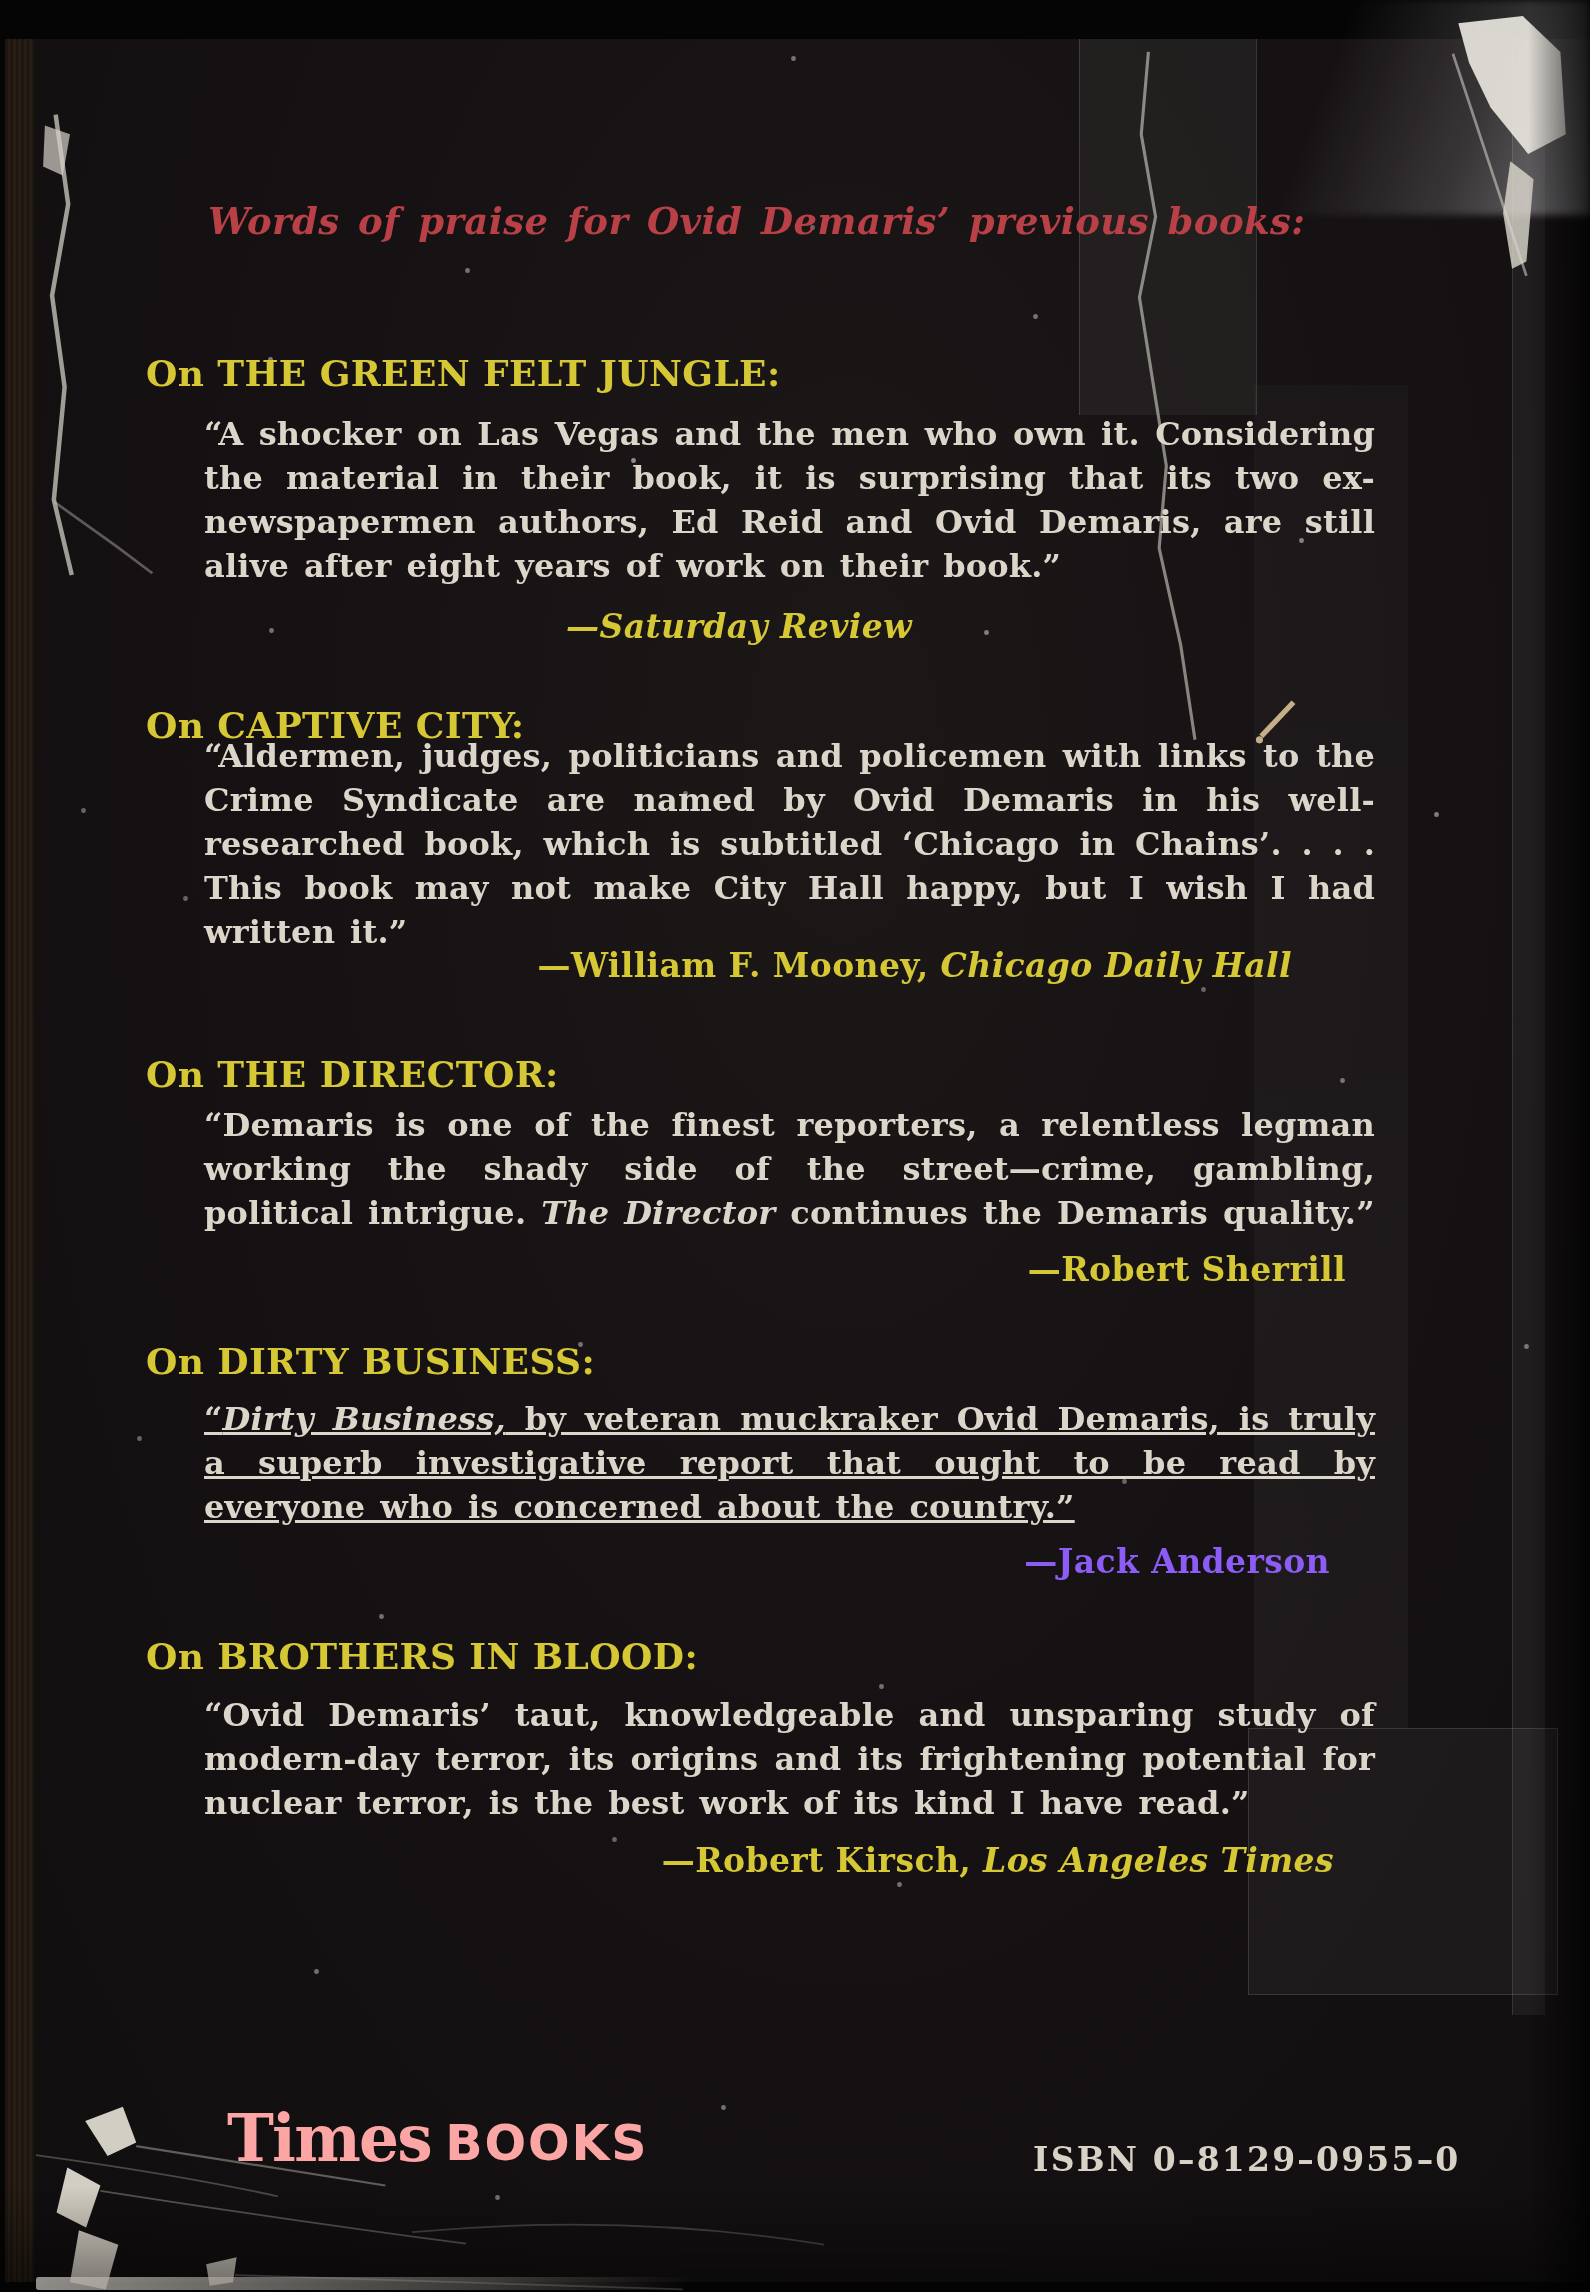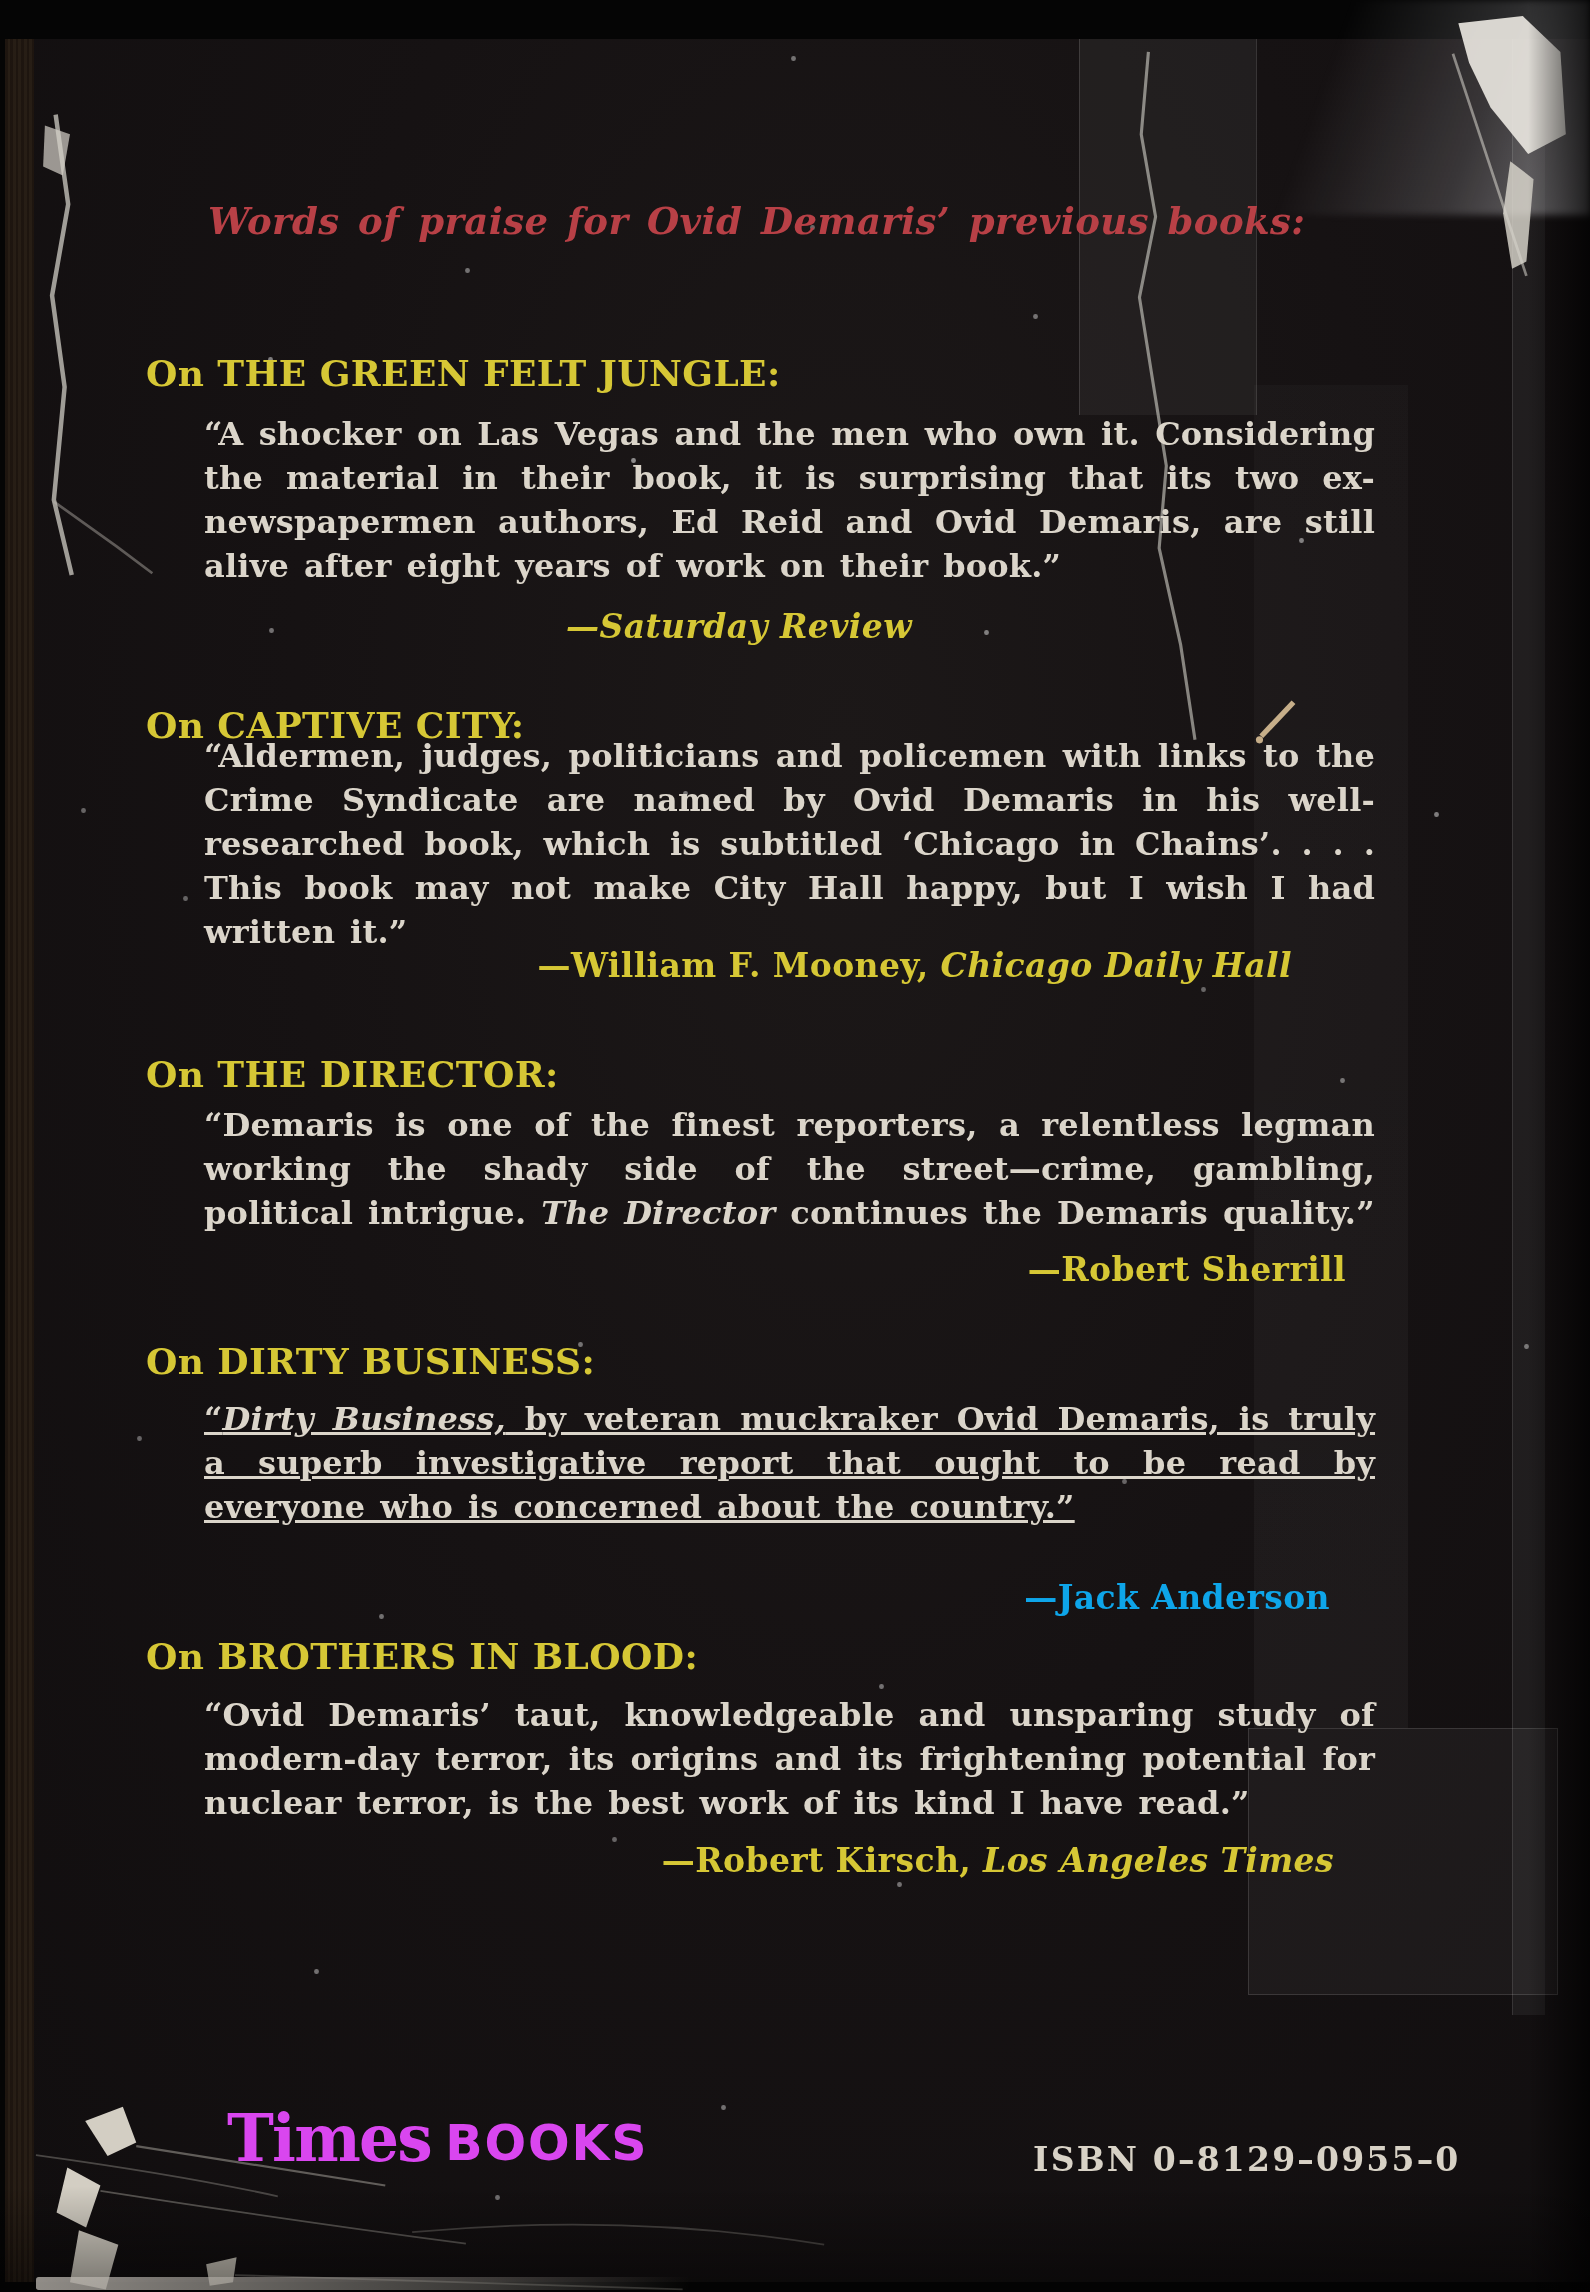--- a/index.html
+++ b/index.html
@@ -173,24 +173,24 @@
 <div class="sec-head h2" style="color: rgb(214, 199, 53);">On CAPTIVE CITY:</div>
 <div class="sec-quote q2" style="color: rgb(219, 213, 202);"><span>“Aldermen, judges, politicians and policemen with links to the Crime Syndicate are named by Ovid Demaris in his well-researched book, which is subtitled ‘Chicago in Chains’. . . . This book may not make City Hall happy, but I wish I had written it.”</span></div>
 <div class="sec-attr a2" style="color: rgb(214, 199, 53);"><span>—William F. Mooney, </span><span style="font-style: italic;">Chicago Daily Hall</span></div>
 
 <div class="sec-head h3" style="color: rgb(214, 199, 53);">On THE DIRECTOR:</div>
 <div class="sec-quote q3" style="color: rgb(219, 213, 202);"><span>“Demaris is one of the finest reporters, a relentless legman working the shady side of the street—crime, gambling, political intrigue. </span><span style="font-style: italic;">The Director</span><span> continues the Demaris quality.”</span></div>
 <div class="sec-attr a3" style="color: rgb(214, 199, 53);"><span>—Robert Sherrill</span></div>
 
 <div class="sec-head h4" style="color: rgb(214, 199, 53);">On DIRTY BUSINESS:</div>
 <div class="sec-quote q4" style="color: rgb(219, 213, 202); text-decoration: underline;"><span>“</span><span style="font-style: italic;">Dirty Business,</span><span> by veteran muckraker Ovid Demaris, is truly a superb investigative report that ought to be read by everyone who is concerned about the country.”</span></div>
-<div class="sec-attr a4" style="color: #0ea5e9; margin-top: 36px;"><span>—Jack Anderson</span></div>
+<div class="sec-attr a4" style="color: #8b5cf6;"><span>—Jack Anderson</span></div>
 
 <div class="sec-head h5" style="color: rgb(214, 199, 53);">On BROTHERS IN BLOOD:</div>
 <div class="sec-quote q5" style="color: rgb(219, 213, 202);"><span>“Ovid Demaris’ taut, knowledgeable and unsparing study of modern-day terror, its origins and its frightening potential for nuclear terror, is the best work of its kind I have read.”</span></div>
 <div class="sec-attr a5" style="color: rgb(214, 199, 53);"><span>—Robert Kirsch, </span><span style="font-style: italic;">Los Angeles Times</span></div>
 
-<div class="publisher" style="color: #d946ef;">
+<div class="publisher" style="color: #fca5a5;">
   <span class="blackletter">Times</span>
   <span class="books-sans">BOOKS</span>
 </div>
 <div class="isbn" style="color: rgb(216, 210, 198);">ISBN 0–8129–0955–0</div>
 
 
 </body></html>

